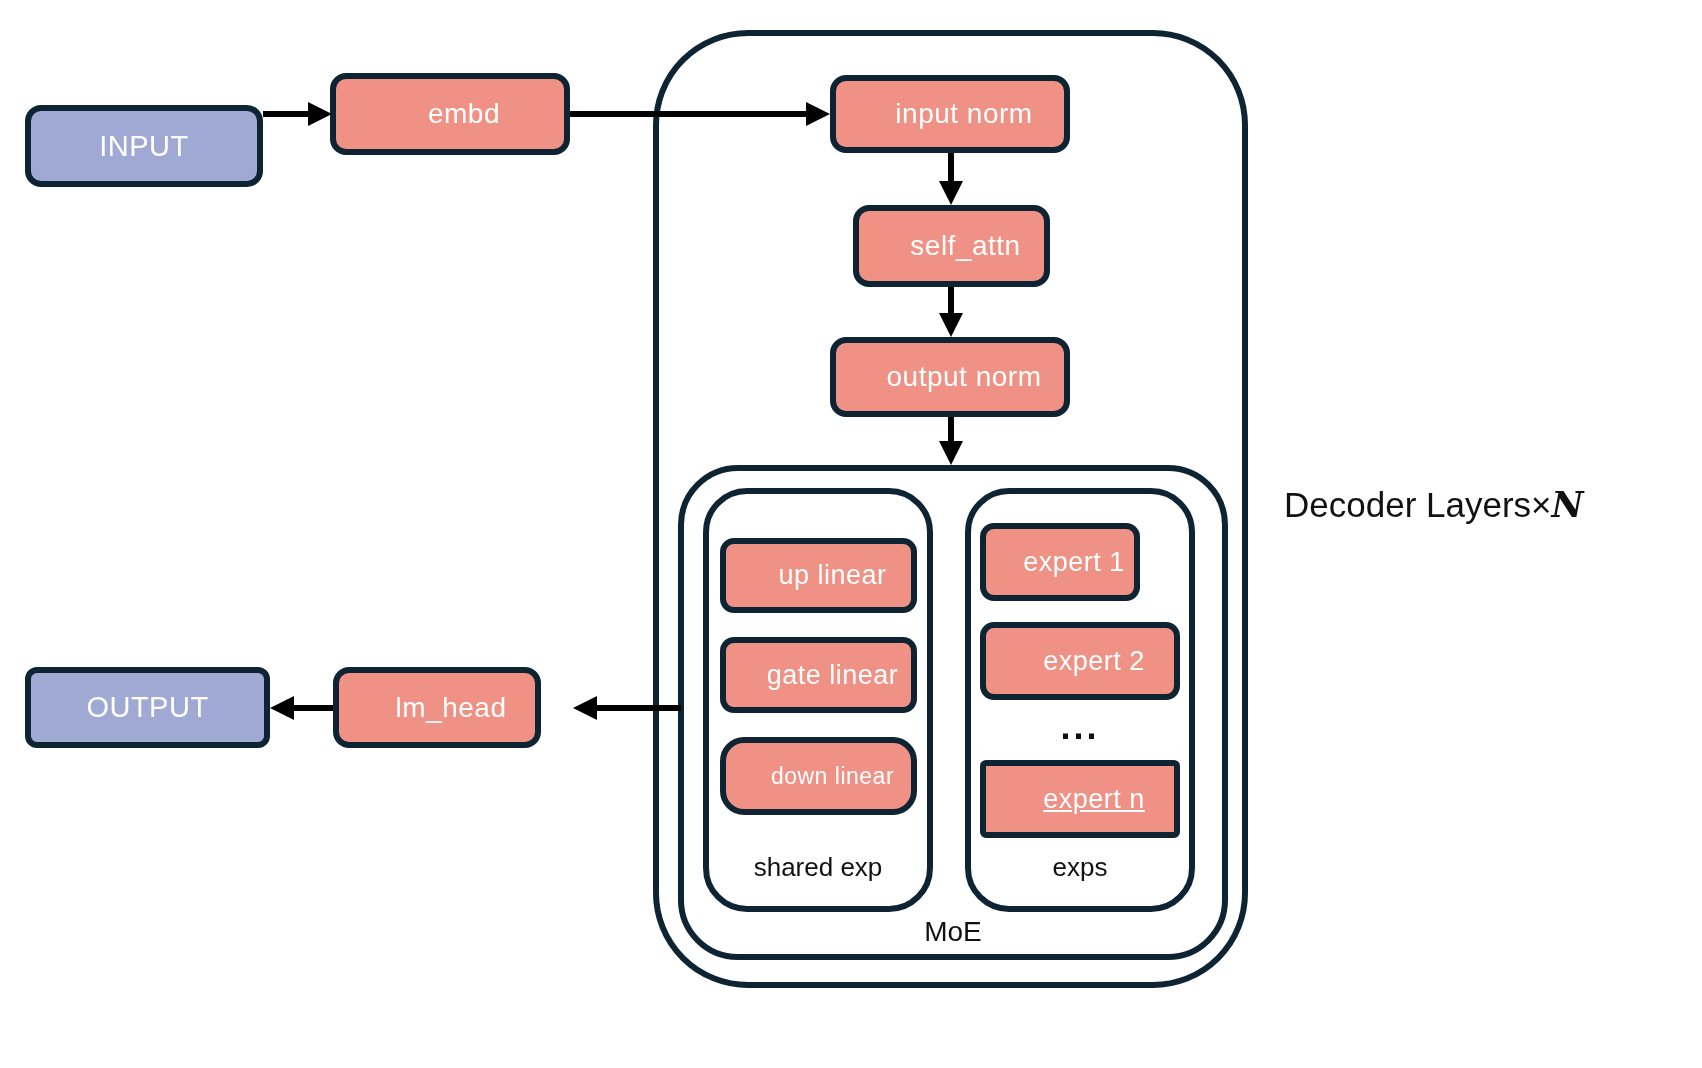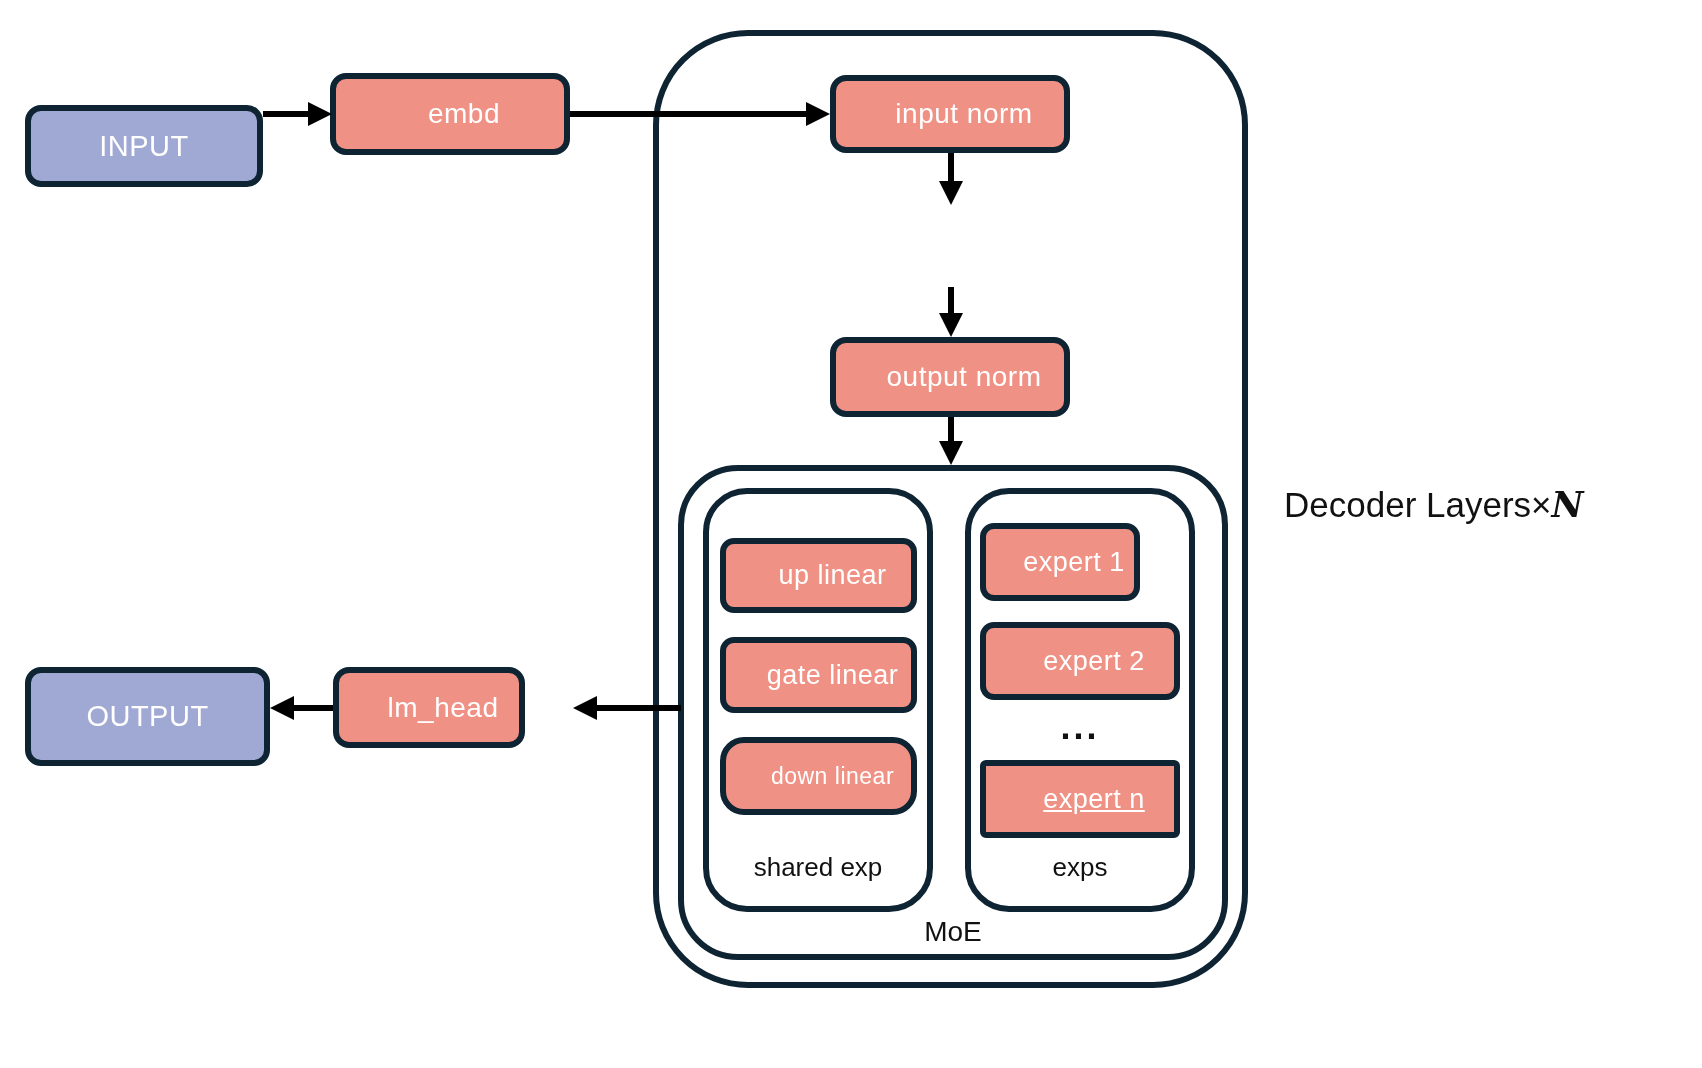--- a/index.html
+++ b/index.html
@@ -55,20 +55,21 @@
   <div class="frame" style="left:703px;top:488px;width:230px;height:424px;border-radius:44px;"></div>
 
   <div class="frame" style="left:965px;top:488px;width:230px;height:424px;border-radius:44px;"></div>
 
   <div class="node purple" style="left:25px;top:73px;width:238px;height:82px;font-size:29px;margin-top:32px;">INPUT</div>
 
   <div class="node salmon" style="left:330px;top:73px;width:240px;height:82px;">embd</div>
 
   <div class="node salmon" style="left:830px;top:75px;width:240px;height:78px;">input norm</div>
 
+  <div class="node salmon" style="left:853px;top:205px;width:197px;height:82px;">self_attn</div>
 
   <div class="node salmon" style="left:830px;top:337px;width:240px;height:80px;">output norm</div>
 
   <div class="node salmon" style="left:720px;top:538px;width:197px;height:75px;font-size:27px;border-radius:14px;">up linear</div>
 
   <div class="node salmon" style="left:720px;top:637px;width:197px;height:76px;font-size:27px;border-radius:14px;">gate linear</div>
 
   <div class="node salmon" style="left:720px;top:737px;width:197px;height:78px;font-size:23px;border-radius:24px;">down linear</div>
 
   <div class="sub-label" style="left:703px;top:852px;width:230px;">shared exp</div>
@@ -78,23 +79,23 @@
   <div class="node salmon" style="left:980px;top:622px;width:200px;height:78px;font-size:27px;border-radius:14px;">expert 2</div>
 
   <div class="dots" style="left:965px;top:722px;width:230px;">...</div>
 
   <div class="node salmon" style="left:980px;top:760px;width:200px;height:78px;font-size:27px;border-radius:6px;text-decoration:underline;">expert n</div>
 
   <div class="sub-label" style="left:965px;top:852px;width:230px;">exps</div>
 
   <div class="sub-label" style="left:678px;top:916px;width:550px;font-size:28px;">MoE</div>
 
-  <div class="node purple" style="left:25px;top:667px;width:245px;height:99px;font-size:29px;">OUTPUT</div>
+  <div class="node purple" style="left:25px;top:667px;width:245px;height:81px;font-size:29px;border-radius:12px;">OUTPUT</div>
 
-  <div class="node salmon" style="left:333px;top:667px;width:192px;height:81px;">lm_head</div>
+  <div class="node salmon" style="left:333px;top:667px;width:208px;height:81px;">lm_head</div>
 
   <div class="decoder-label">
     <span>Decoder Layers</span><span>×</span><span class="nvar">N</span>
   </div>
 
   <svg class="arrows" width="1702" height="1068" viewBox="0 0 1702 1068">
 
     <g>
       <line x1="263" y1="114" x2="312" y2="114" stroke="#000" stroke-width="6"></line>
       <polygon points="332,114 308,102 308,126" fill="#000"></polygon>

